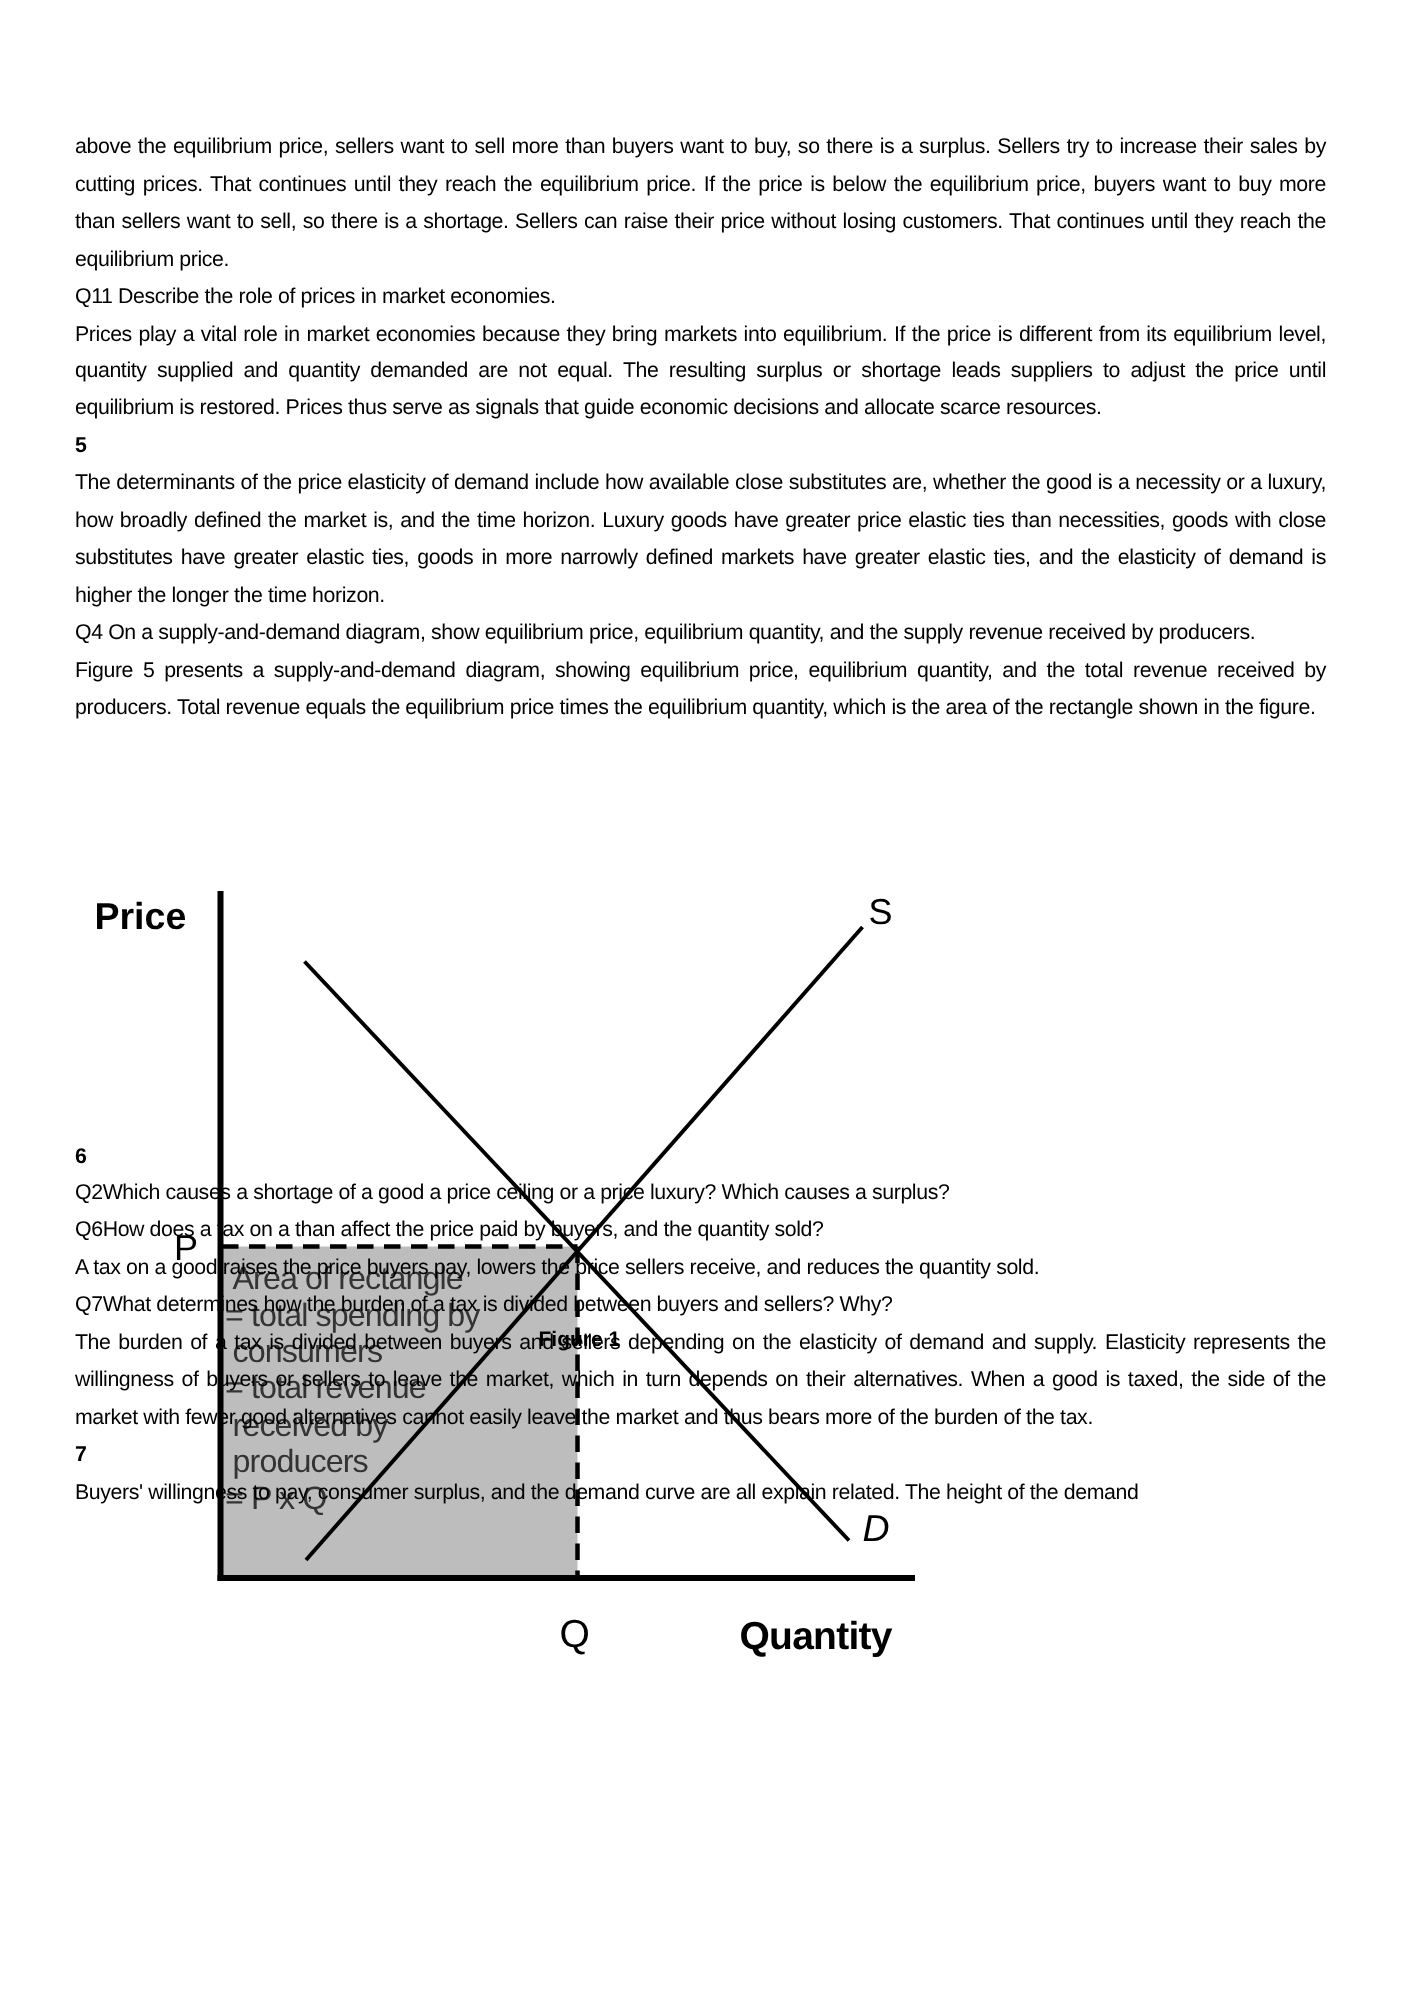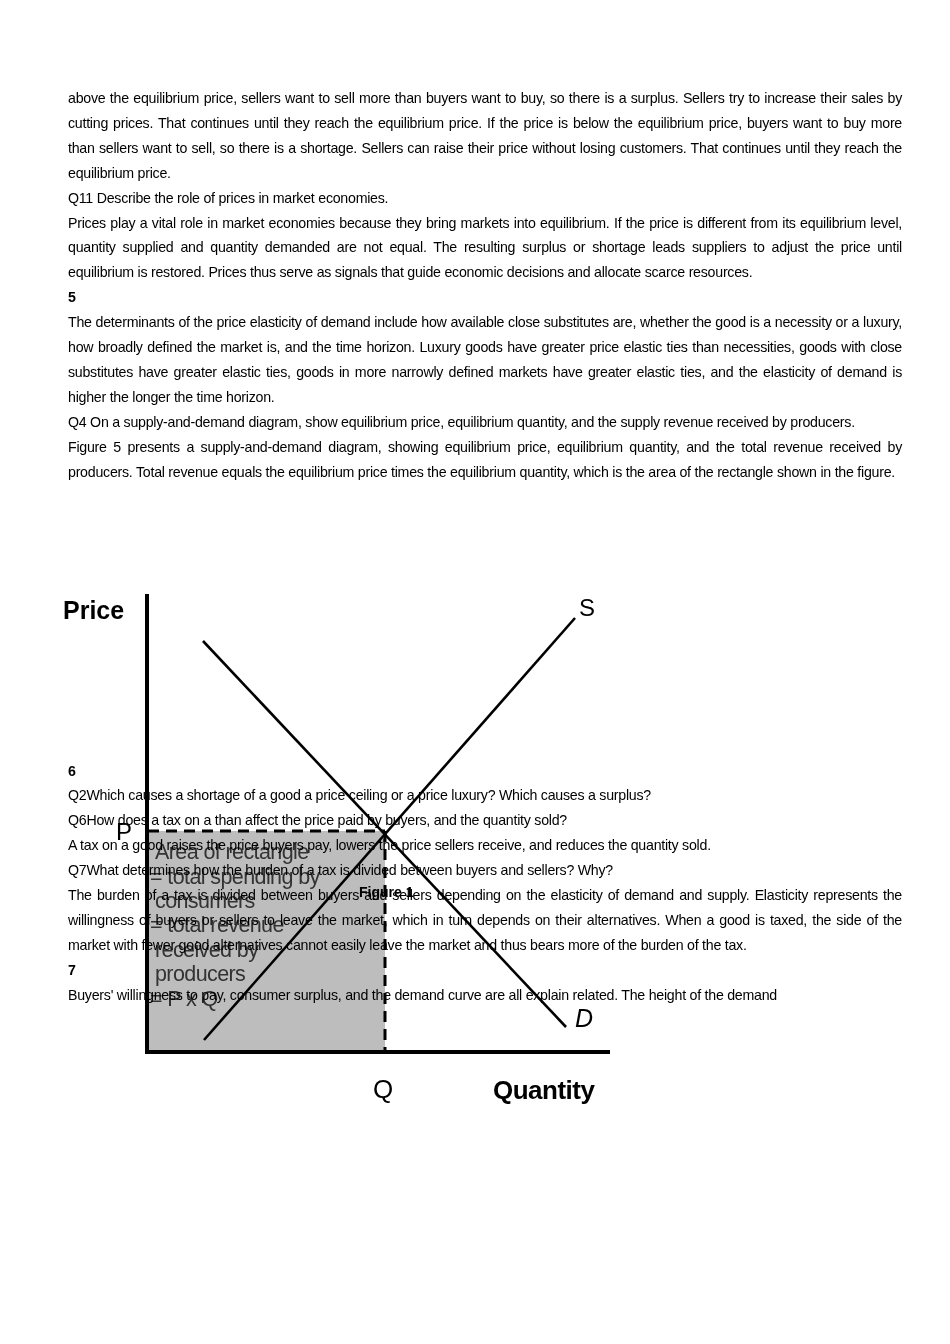--- a/index.html
+++ b/index.html
@@ -1,20 +1,20 @@
 <!DOCTYPE html>
 <html><head>
 <meta charset="utf-8">
 <style>
   html, body { margin: 0; padding: 0; background: #ffffff; }
   body { width: 950px; height: 1344px; position: relative; overflow: hidden;
          font-family: "Liberation Sans", sans-serif; color: #000; }
   .page { position: absolute; left: 0; top: 0; width: 950px; height: 1344px; }
   .figure-layer { position: absolute; left: 0; top: 0; width: 950px; height: 1344px; z-index: 1; }
-  .text-layer { position: absolute; left: 68px; top: 86px; width: 834px; z-index: 2;
+  .text-layer { position: absolute; left: 50px; top: 86px; width: 834px; z-index: 2;
                 font-family: "Liberation Sans", sans-serif; font-size: 14.2px; line-height: 24.9px;
                 letter-spacing: -0.25px; }
   .p { margin: 0; text-align: justify; text-align-last: left; }
   .h { margin: 0; font-weight: normal; }
   .num { margin: 0; font-weight: bold; }
   .fig-caption { position: absolute; left: 359px; top: 884px; font-size: 14px; font-weight: bold;
                  font-family: "Liberation Sans", sans-serif; z-index: 3; }
   .spacer-fig { height: 274px; }
   svg text { font-family: "Liberation Sans", sans-serif; }
 </style>

